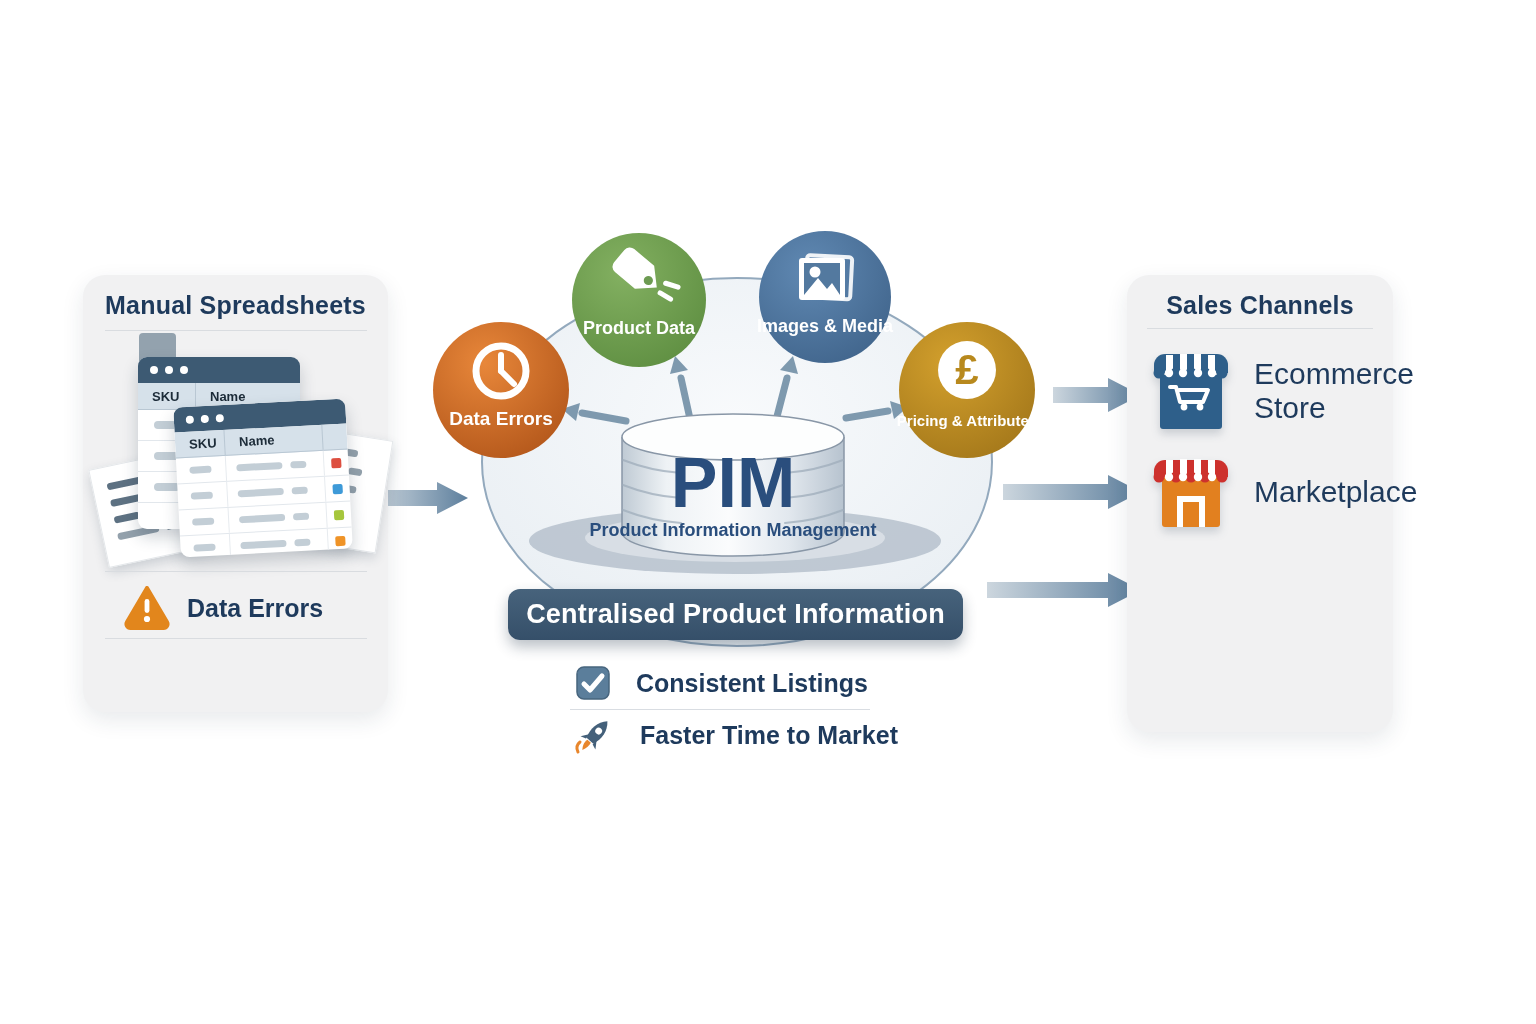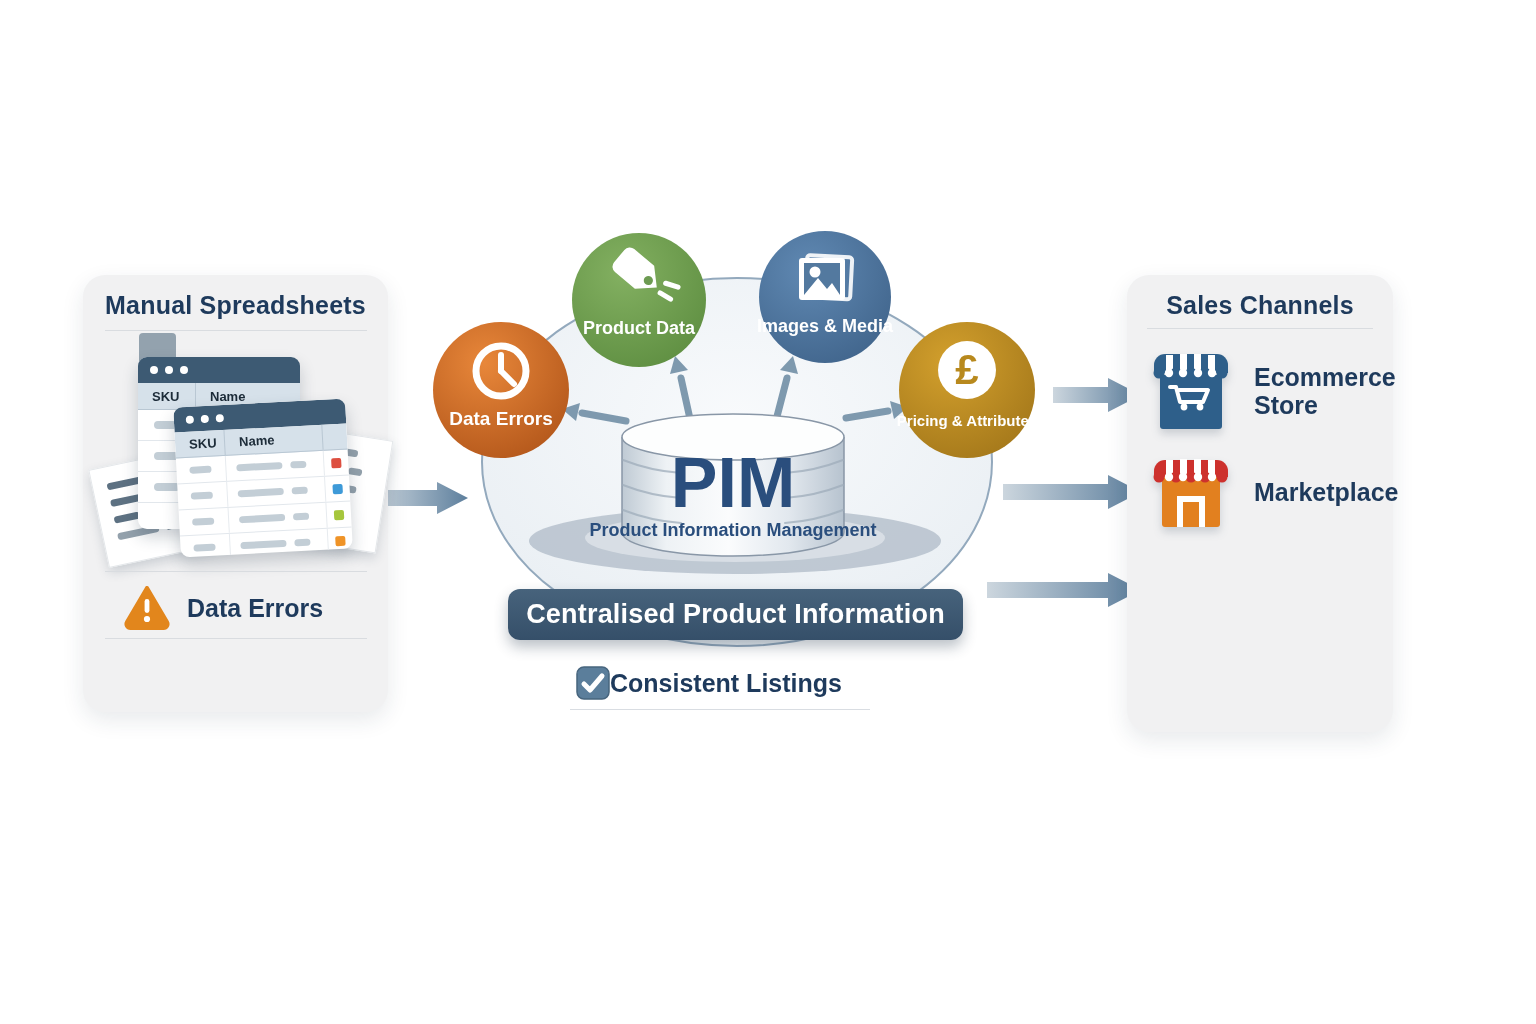--- a/index.html
+++ b/index.html
@@ -41,28 +41,28 @@
 
   
   .li-row{position:absolute;display:flex;align-items:center;gap:16px;}
   .li-label{font-weight:bold;font-size:25px;color:#1e3a5c;}
 
   
   #banner{position:absolute;left:508px;top:589px;width:455px;height:51px;border-radius:12px;
           background:linear-gradient(#47637c,#354f69);box-shadow:0 7px 14px rgba(30,50,70,.30);
           display:flex;align-items:center;justify-content:center;
           color:#ffffff;font-weight:bold;font-size:27px;letter-spacing:.2px;}
-  .benefit-row{position:absolute;display:flex;align-items:center;}
+  .benefit-row{position:absolute;display:flex;align-items:center;gap:26px;}
   .benefit-label{font-weight:bold;font-size:25px;color:#1e3a5c;}
   #benefit-divider{position:absolute;left:570px;top:709px;width:300px;height:1px;background:#d9dde2;}
 
   
   .channel-row{position:absolute;left:18px;display:flex;align-items:center;gap:14px;}
   .channel-icon{width:95px;display:flex;justify-content:center;filter:drop-shadow(0 5px 4px rgba(30,50,70,.18));}
-  .channel-label{font-weight:bold;font-size:25px;color:#1e3a5c;line-height:1.12;width:128px;}
+  .channel-label{font-weight:normal;font-size:30px;color:#1e3a5c;line-height:1.12;width:128px;}
 </style>
 </head>
 <body>
 
 <div id="stage">
 
   <svg width="1536" height="1024" viewBox="0 0 1536 1024" style="position:absolute;left:0;top:0;">
     <defs>
       <radialGradient id="hubGrad" cx="50%" cy="38%" r="75%">
         <stop offset="0%" stop-color="#f8fafc"></stop>
@@ -345,20 +345,33 @@
   <div class="benefit-row" style="left:576px;top:664px;height:38px;">
     <svg width="34" height="34" viewBox="0 0 34 34">
       <rect x="1" y="1" width="32" height="32" rx="7" fill="#5b7e9b" stroke="#47657e" stroke-width="1.5"></rect>
       <path d="M8,18 L14,24 L26,10" fill="none" stroke="#ffffff" stroke-width="5" stroke-linecap="round" stroke-linejoin="round"></path>
     </svg>
     <div class="benefit-label">Consistent Listings</div>
   </div>
 
   <div id="benefit-divider"></div>
 
+  <div class="benefit-row" style="left:572px;top:713px;height:44px;gap:22px;">
+    <svg width="46" height="46" viewBox="0 0 46 46">
+      <g transform="translate(24,22) rotate(42)">
+        <path d="M0,-17 C7,-10 8,0 4.5,9 L-4.5,9 C-8,0 -7,-10 0,-17 Z" fill="#44607a"></path>
+        <circle cx="0" cy="-4" r="3.4" fill="#ffffff"></circle>
+        <path d="M-4.5,4 L-10,12 L-4.5,10 Z" fill="#44607a"></path>
+        <path d="M4.5,4 L10,12 L4.5,10 Z" fill="#44607a"></path>
+        <path d="M-2.5,10 C-4,15 -1,19 0.5,21 C2.5,17 3,13 2,10 Z" fill="#e8862c"></path>
+      </g>
+      <path d="M6,40 q-3,-6 2,-10" fill="none" stroke="#e8862c" stroke-width="3" stroke-linecap="round"></path>
+    </svg>
+    <div class="benefit-label">Faster Time to Market</div>
+  </div>
 
   <div id="right-panel" class="panel">
     <div class="panel-title" style="top:16px;">Sales Channels</div>
     <div class="hr" style="left:20px;top:53px;width:226px;"></div>
 
     <div class="channel-row" style="top:68px;height:95px;">
       <div class="channel-icon">
         <svg width="90" height="92" viewBox="0 0 90 92">
           <rect x="12" y="30" width="62" height="54" rx="3" fill="#2e5f8a"></rect>
           <path d="M6,28 v-8 a11,11 0 0 1 11,-11 h52 a11,11 0 0 1 11,11 v8 Z" fill="#2e5f8a"></path>

